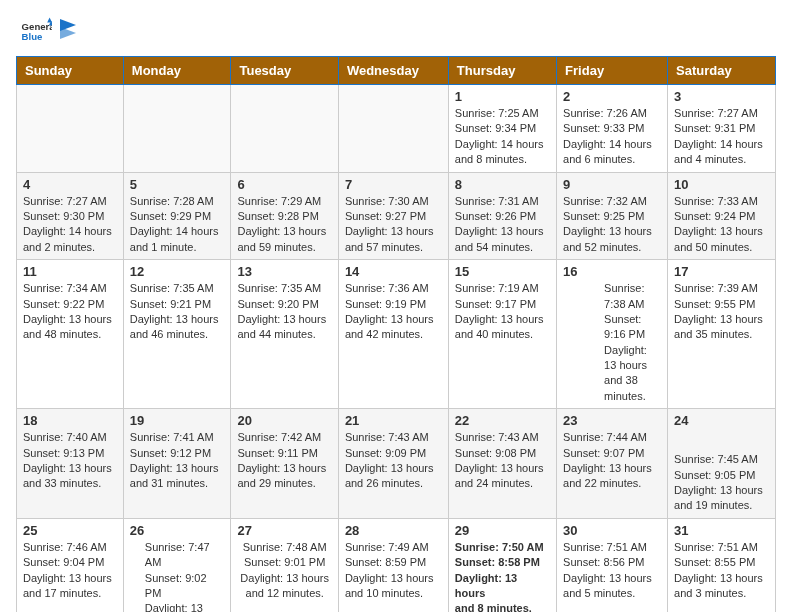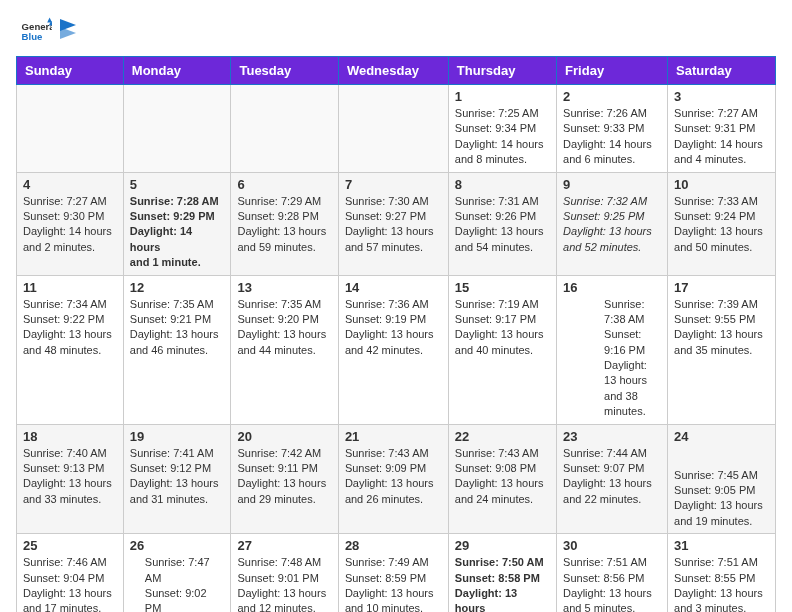--- a/index.html
+++ b/index.html
@@ -37,21 +37,21 @@
       font-size: 15px;
       color: #333;
       font-weight: bold;
     }
     .calendar {
       width: 100%;
       border-collapse: collapse;
       border: 1px solid #ccc;
     }
     .calendar th {
-      background-color: #6d28d9;
+      background-color: #a16207;
       color: #fff;
       padding: 6px 8px;
       text-align: left;
       font-size: 13px;
       border: 1px solid #1a73c8;
     }
     .calendar td {
       vertical-align: top;
       padding: 4px 6px;
       border: 1px solid #ccc;
@@ -147,21 +147,21 @@
       <tr class="row-shaded">
         <td>
           <div class="day-number">4</div>
           <div class="day-info" style="white-space: pre-line;">Sunrise: 7:27 AM
 Sunset: 9:30 PM
 Daylight: 14 hours
 and 2 minutes.</div>
         </td>
         <td>
           <div class="day-number">5</div>
-          <div class="day-info" style="white-space: pre-line; font-weight: bold;">Sunrise: 7:28 AM
+          <div class="day-info" style="white-space: pre-line;">Sunrise: 7:28 AM
 Sunset: 9:29 PM
 Daylight: 14 hours
 and 1 minute.</div>
         </td>
         <td>
           <div class="day-number">6</div>
           <div class="day-info" style="white-space: pre-line;">Sunrise: 7:29 AM
 Sunset: 9:28 PM
 Daylight: 13 hours
 and 59 minutes.</div>
@@ -175,21 +175,21 @@
         </td>
         <td>
           <div class="day-number">8</div>
           <div class="day-info" style="white-space: pre-line;">Sunrise: 7:31 AM
 Sunset: 9:26 PM
 Daylight: 13 hours
 and 54 minutes.</div>
         </td>
         <td>
           <div class="day-number">9</div>
-          <div class="day-info" style="white-space: pre-line; font-style: italic;">Sunrise: 7:32 AM
+          <div class="day-info" style="white-space: pre-line;">Sunrise: 7:32 AM
 Sunset: 9:25 PM
 Daylight: 13 hours
 and 52 minutes.</div>
         </td>
         <td>
           <div class="day-number">10</div>
           <div class="day-info" style="white-space: pre-line;">Sunrise: 7:33 AM
 Sunset: 9:24 PM
 Daylight: 13 hours
 and 50 minutes.</div>
@@ -307,21 +307,21 @@
         </td>
         <td>
           <div class="day-number">26</div>
           <div class="day-info" style="white-space: pre-line; margin-left: 15px;">Sunrise: 7:47 AM
 Sunset: 9:02 PM
 Daylight: 13 hours
 and 15 minutes.</div>
         </td>
         <td>
           <div class="day-number">27</div>
-          <div class="day-info" style="white-space: pre-line;">Sunrise: 7:48 AM
+          <div class="day-info" style="white-space: pre-line; text-align: center;">Sunrise: 7:48 AM
 Sunset: 9:01 PM
 Daylight: 13 hours
 and 12 minutes.</div>
         </td>
         <td>
           <div class="day-number">28</div>
           <div class="day-info" style="white-space: pre-line;">Sunrise: 7:49 AM
 Sunset: 8:59 PM
 Daylight: 13 hours
 and 10 minutes.</div>

